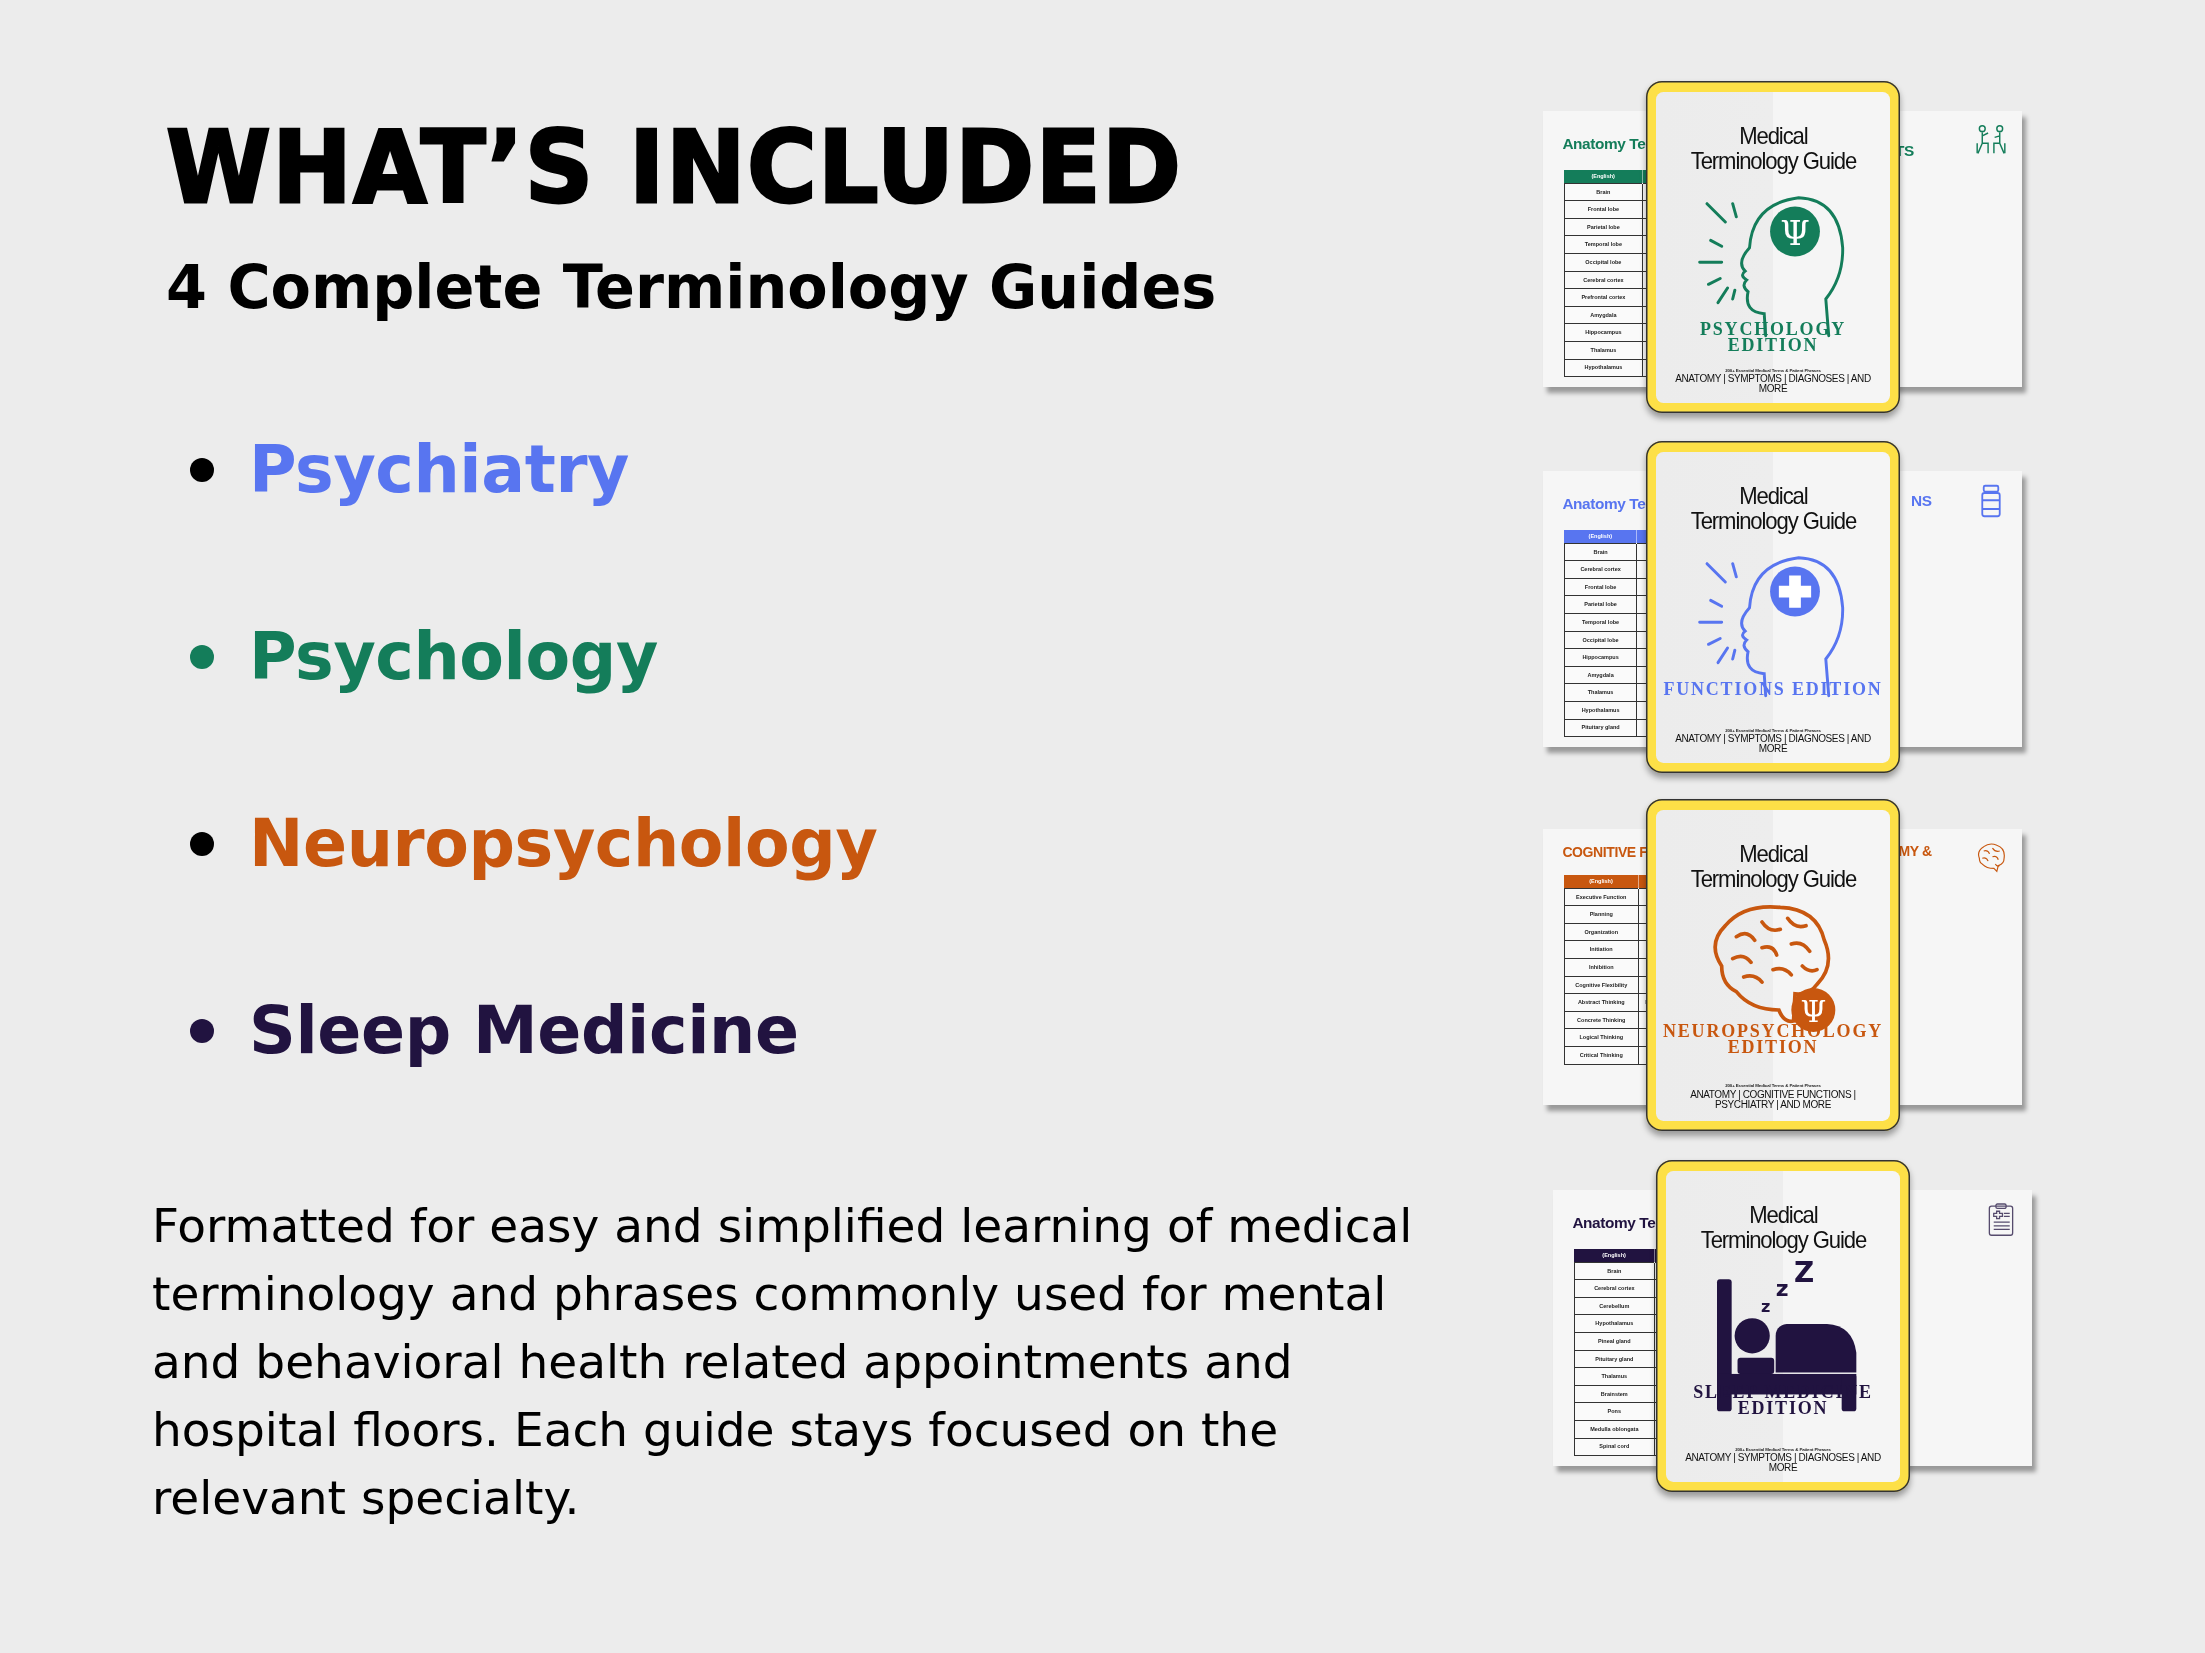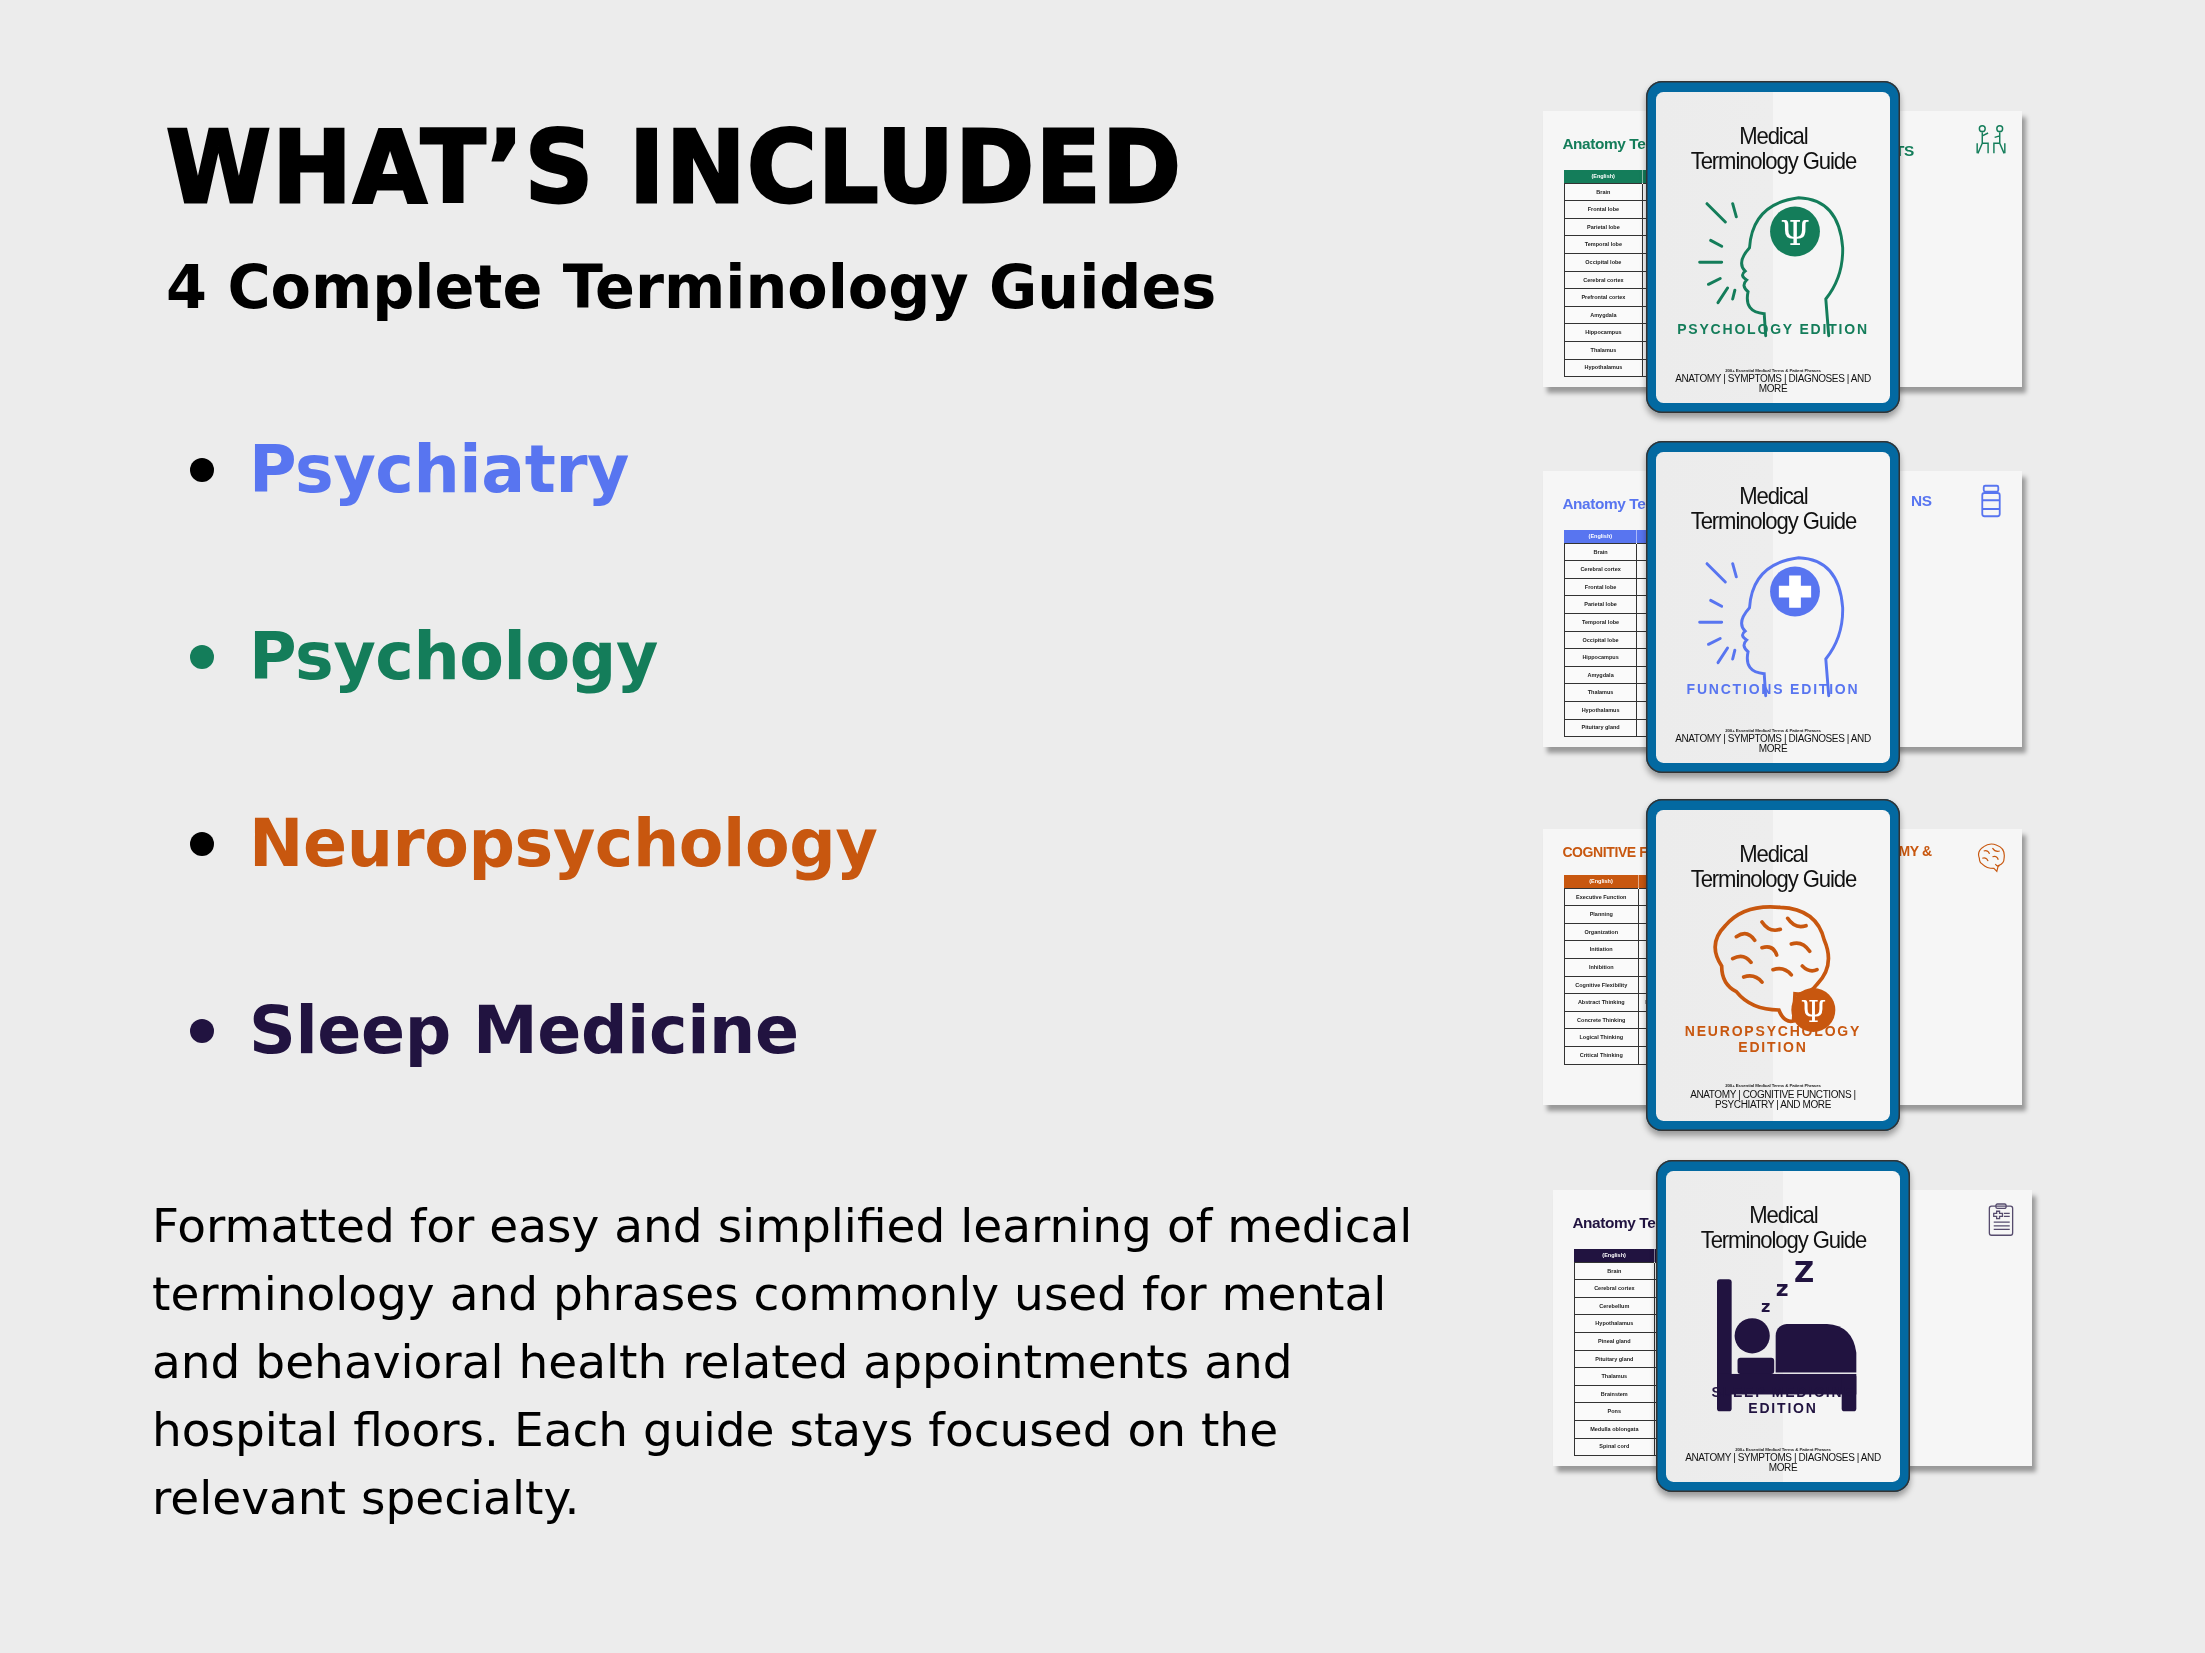--- a/index.html
+++ b/index.html
@@ -125,21 +125,21 @@
       background: #fafafa;
       padding: 1.5px 1.5px;
       height: 17.6px;
       line-height: 1.25;
     }
 
     .tablet {
       position: absolute;
       left: 110px; top: 7.4px;
       width: 254px; height: 332px;
-      background: #0369a1;
+      background: #fde047;
       border-radius: 16px;
       box-shadow: 0 4.4px 5.9px rgba(0,0,0,0.35), inset 0 0 0 1.5px #333;
       padding: 10.3px 9.6px;
     }
     .screen {
       position: relative;
       width: 100%; height: 100%;
       border-radius: 7.4px;
       background: linear-gradient(90deg, #ececec 0%, #ededed 50%, #f5f5f5 50.2%, #f5f5f5 100%);
       overflow: hidden;
@@ -157,23 +157,24 @@
     .cover-art {
       position: absolute;
       left: 50%; top: 97px;
       width: 162px; height: 154px;
       margin-left: -81px;
     }
     .cover-edition {
       position: absolute;
       left: 0; right: 0; top: 229px;
       font-weight: 700;
-      font-size: 14px;
+      font-size: 18px;
       letter-spacing: 1.8px;
       line-height: 16px;
+      font-family: Liberation Serif, serif;
     }
     .cover-edition.two-line { top: 213px; }
     .cover-subtitle {
       position: absolute;
       left: 7.4px; right: 7.4px; top: 250px;
       font-size: 10px;
       line-height: 10.3px;
       letter-spacing: -0.4px;
       color: #111;
       margin-top: 32px;

